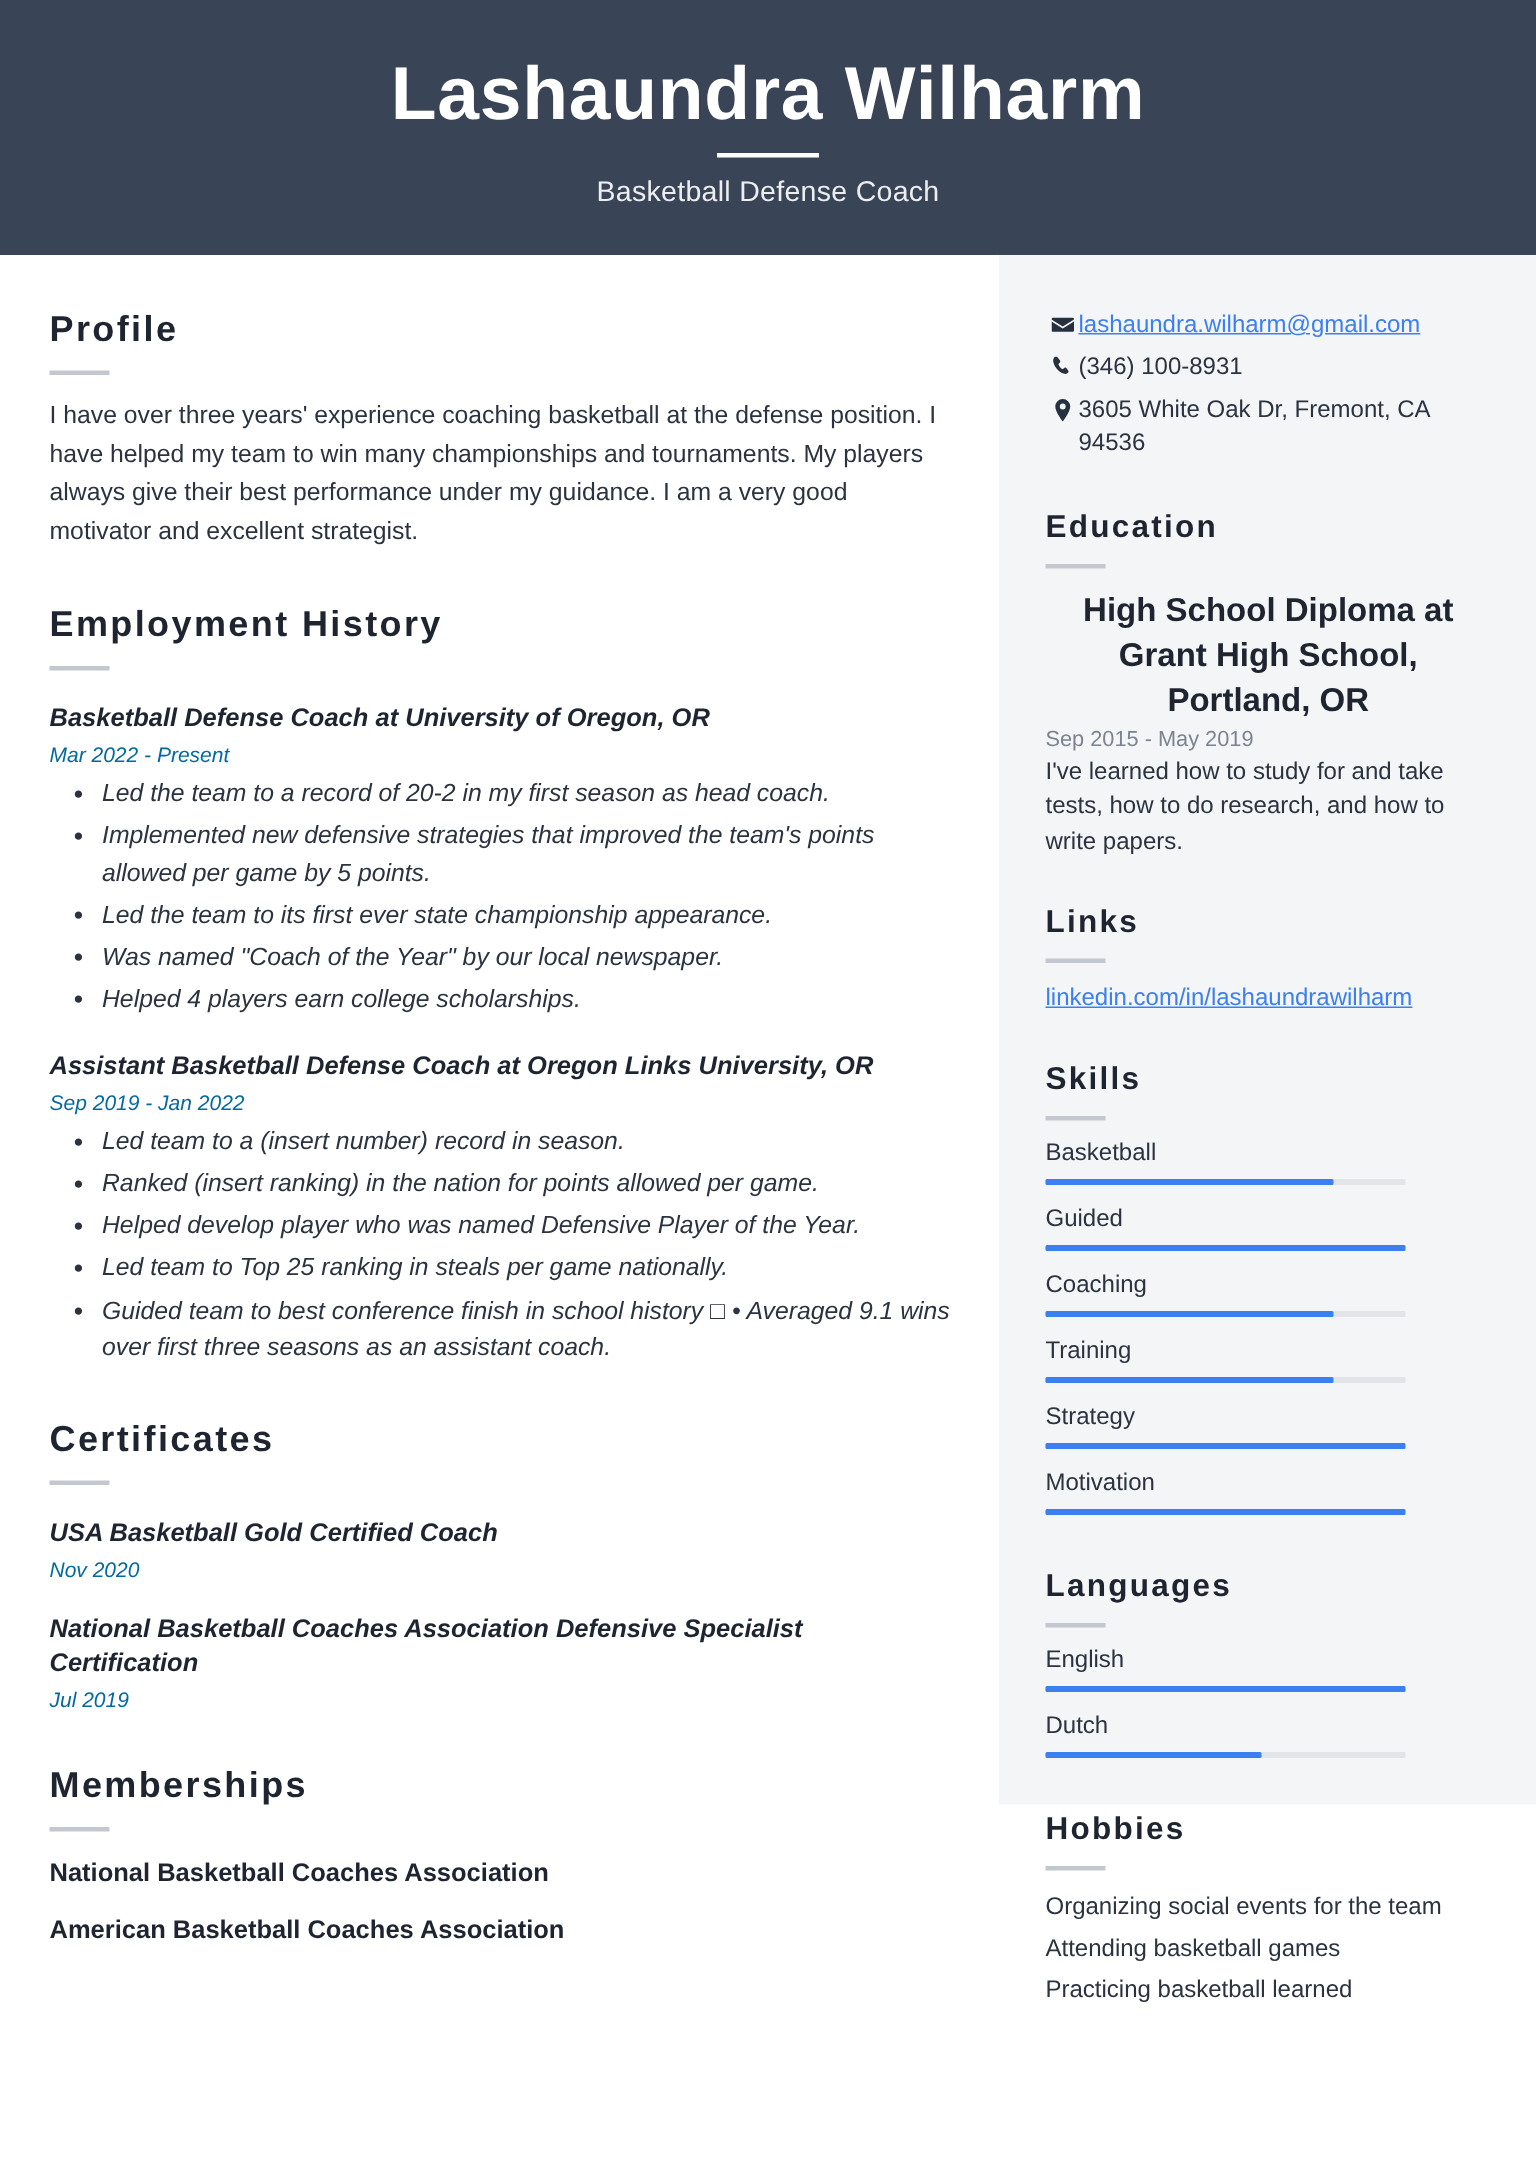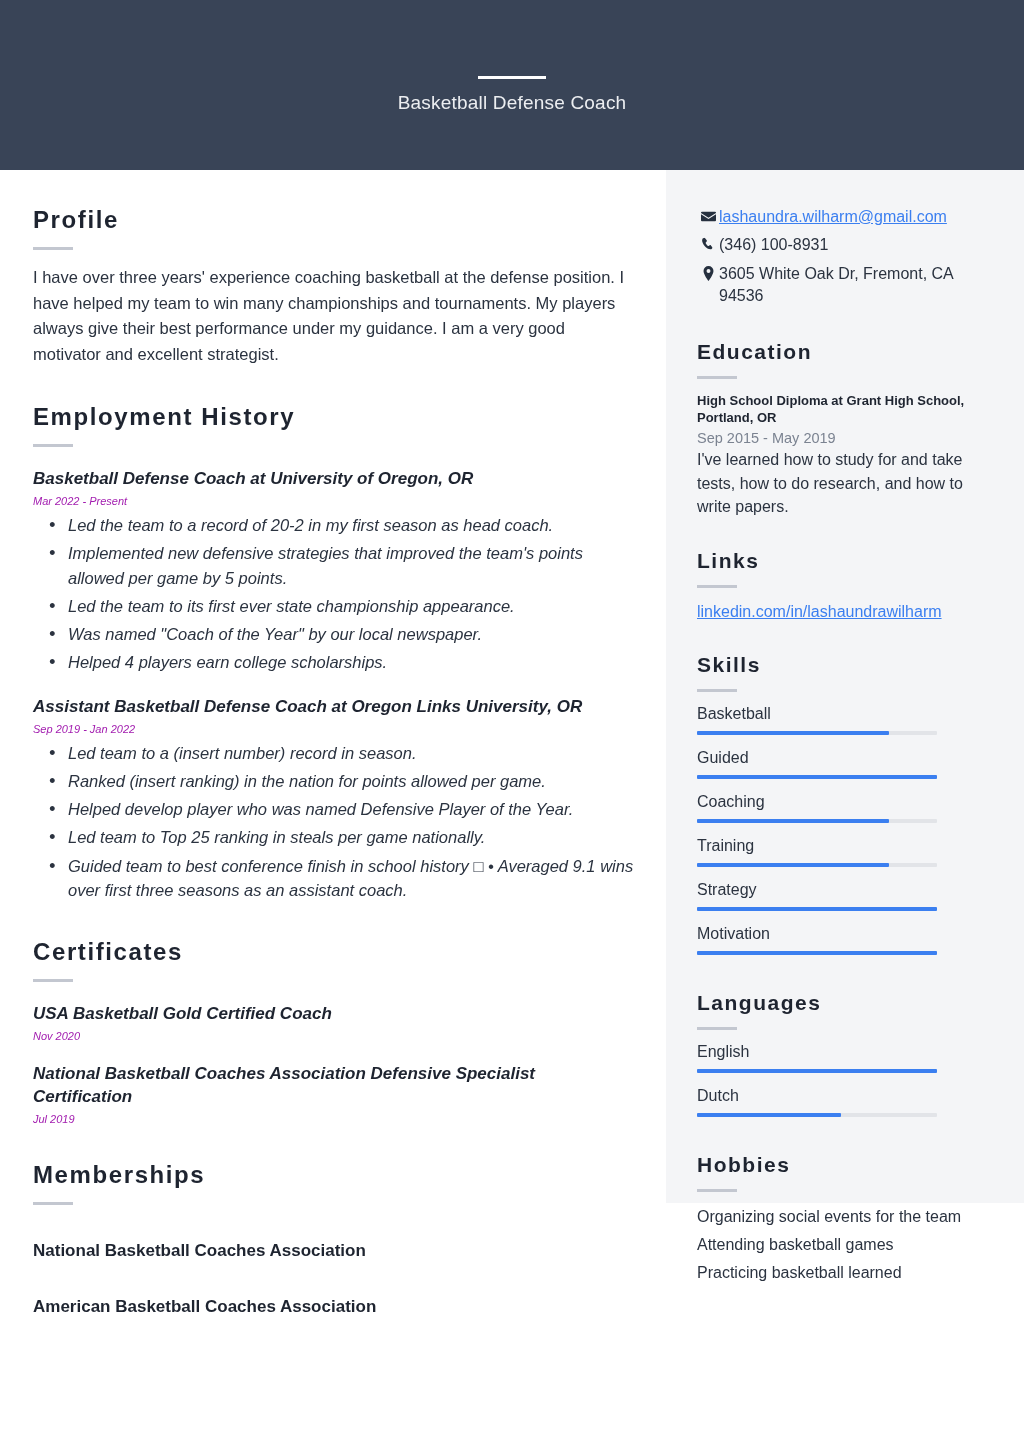--- a/index.html
+++ b/index.html
@@ -95,22 +95,22 @@
   }
   .entry { margin-top: 21px; font-style: italic; }
   .entry:first-of-type { margin-top: 0; }
   .entry-title {
     font-size: 17px;
     font-weight: 700;
     color: #1e2430;
     line-height: 1.35;
   }
   .entry-date {
-    font-size: 11px;
-    color: #a21caf;
+    font-size: 14px;
+    color: #0369a1;
     margin-top: 4px;
   }
   ul.bullets {
     margin: 6px 0 0 0;
     padding-left: 35px;
     list-style: none;
   }
   ul.bullets li {
     position: relative;
     font-size: 16.5px;
@@ -128,21 +128,21 @@
   }
 
   .gap-lg { height: 36px; }
   .gap-md { height: 30px; }
   .gap-sm { height: 22px; }
 
   .plain-item {
     font-size: 17px;
     font-weight: 700;
     color: #1e2430;
-    margin-top: 36px;
+    margin-top: 18px;
   }
   .plain-item:first-of-type { margin-top: 0; }
 
   
   .contact-list { margin-bottom: 32px; }
   .contact-row {
     display: flex;
     align-items: flex-start;
     margin-bottom: 6px;
   }
@@ -161,24 +161,25 @@
   }
   .link {
     color: #3b7ff0;
     text-decoration: underline;
     font-size: 16px;
     line-height: 1.4;
     word-break: break-word;
   }
 
   .side-entry-title {
-    font-size: 13px;
+    font-size: 22px;
     font-weight: 700;
     color: #1e2430;
     line-height: 1.37;
+    text-align: center;
   }
   .side-entry-date {
     font-size: 14.5px;
     color: #7b8391;
     margin-top: 3px;
   }
   .side-entry-desc {
     font-size: 16px;
     line-height: 1.47;
     color: #2b3340;
@@ -211,20 +212,21 @@
     color: #2b3340;
     margin-bottom: 3px;
   }
 </style>
 </head>
 <body>
 
 <div class="page">
 
   <div class="header">
+    <div class="header-name">Lashaundra Wilharm</div>
     <div class="header-rule"></div>
     <div class="header-title">Basketball Defense Coach</div>
   </div>
 
   <div class="body">
 
     <div class="main-col">
 
       <div class="section">
         <div class="sec-head">Profile</div>

